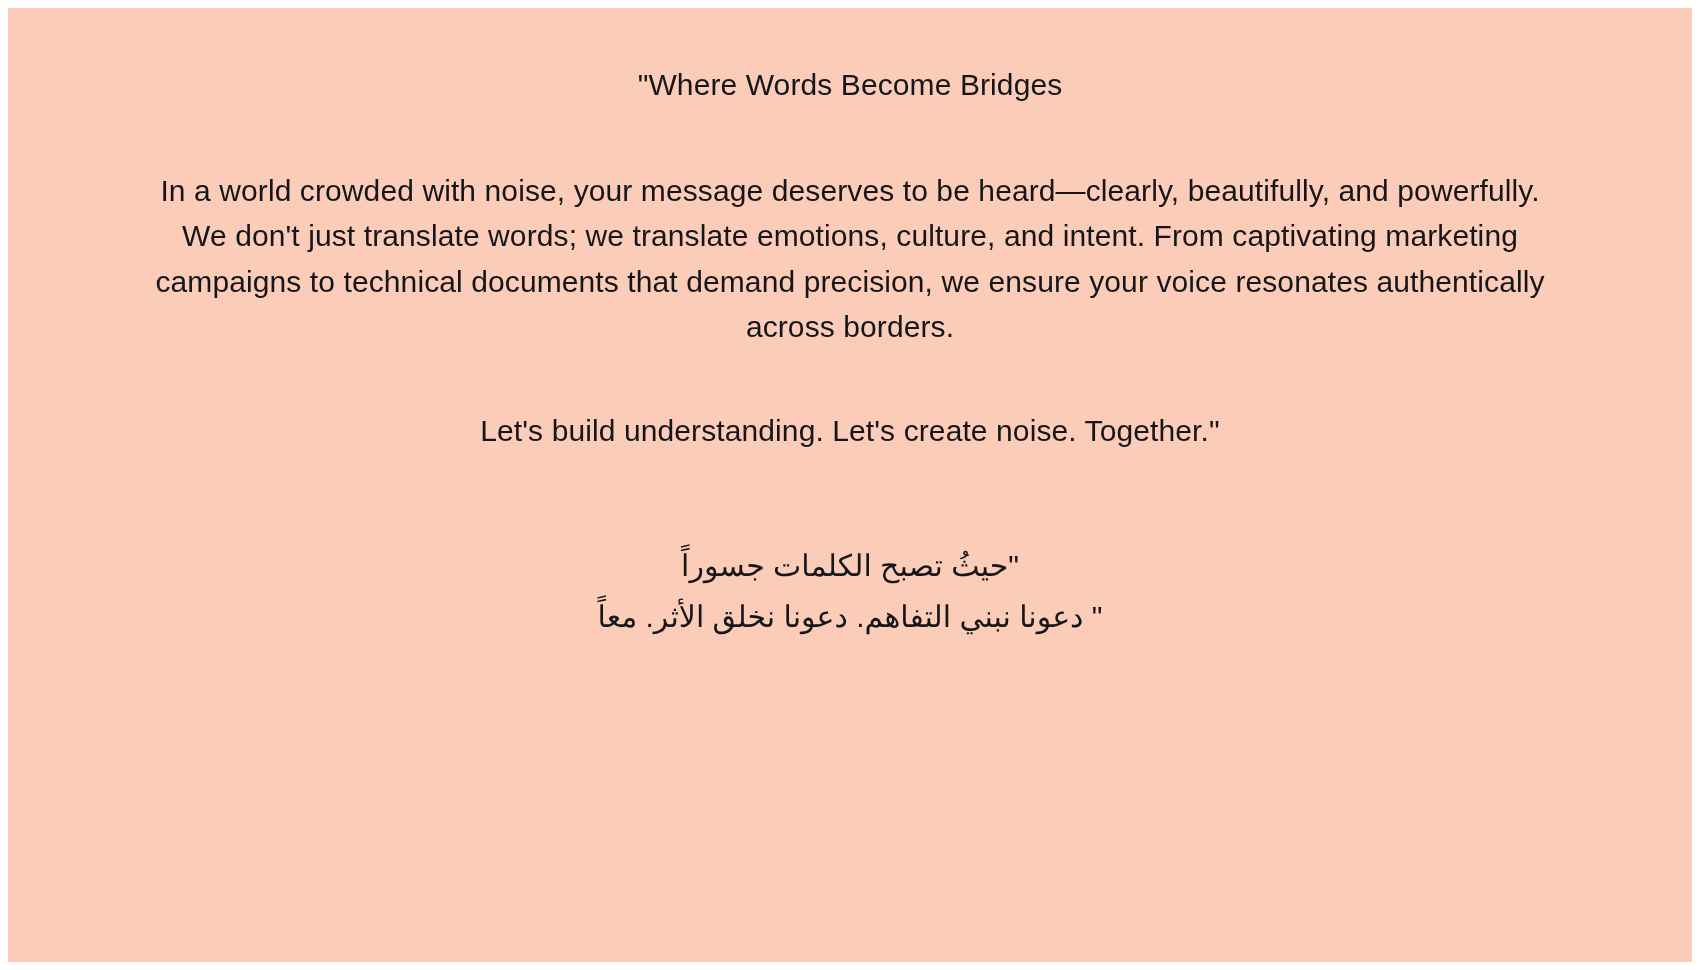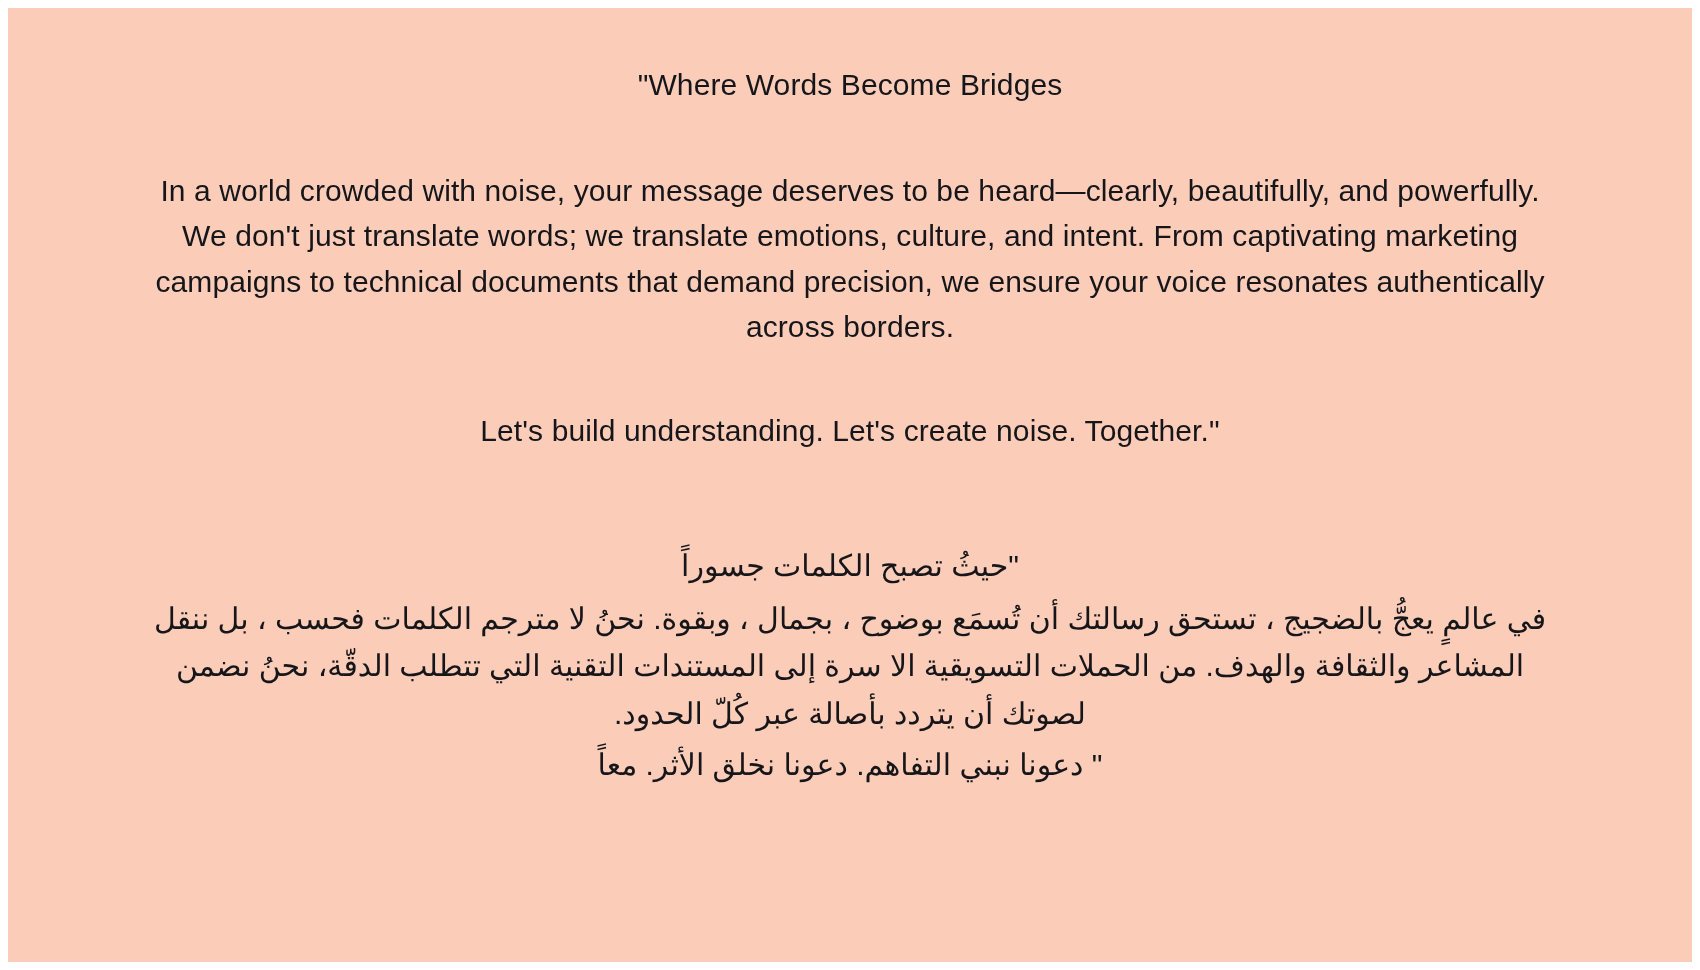--- a/index.html
+++ b/index.html
@@ -74,18 +74,17 @@
   <div class="canvas" style="background: rgb(251, 205, 185);">
 
     <div class="en-block" style="color: rgb(22, 22, 26);">
       <p class="en-title">"Where Words Become Bridges</p>
       <p class="en-body">In a world crowded with noise, your message deserves to be heard—clearly, beautifully, and powerfully. We don't just translate words; we translate emotions, culture, and intent. From captivating marketing campaigns to technical documents that demand precision, we ensure your voice resonates authentically across borders.</p>
       <p class="en-closing">Let's build understanding. Let's create noise. Together."</p>
     </div>
 
     <div class="ar-block" style="color: rgb(22, 22, 26);">
       <p class="ar-title">"حيثُ تصبح الكلمات جسوراً</p>
-      <p class="ar-body">في عالمٍ يعجُّ بالضجيج ، تستحق رسالتك أن تُسمَع بوضوح ، بجمال ، وبقوة. نحنُ لا مترجم الكلمات فحسب ، بل ننقل المشاعر والثقافة والهدف. من الحملات التسويقية الا سرة إلى المستندات التقنية التي تتطلب الدقّة، نحنُ نضمن لصوتك أن يتردد بأصالة عبر كُلّ الحدود.</p>
       <p class="ar-closing">" دعونا نبني التفاهم. دعونا نخلق الأثر. معاً</p>
     </div>
 
   </div>
 </div>
 
 </body></html>

